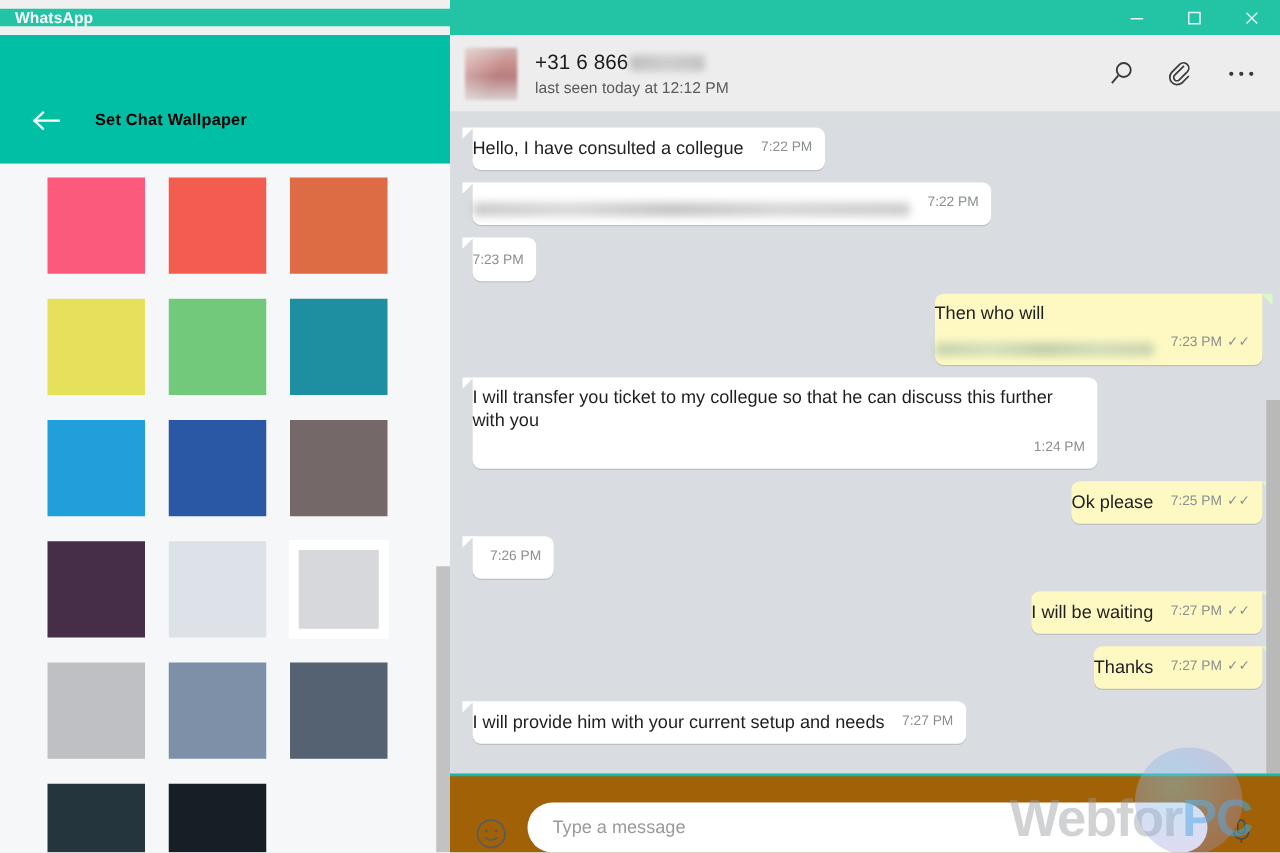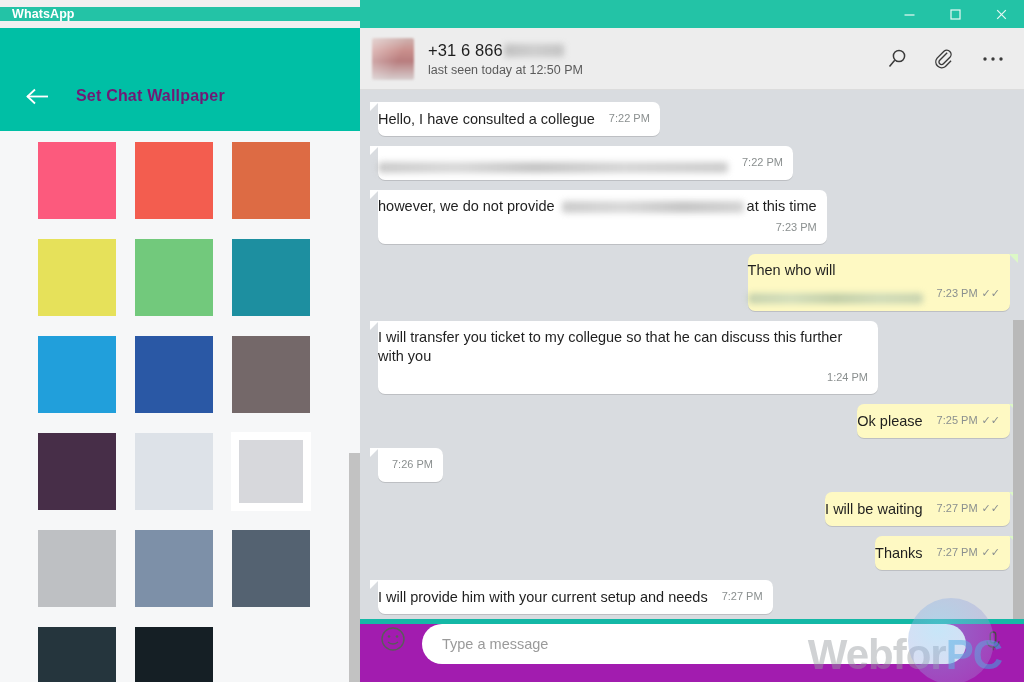--- a/index.html
+++ b/index.html
@@ -68,22 +68,22 @@
     display: flex; align-items: flex-end;
     padding: 0 0 18px 0;
   }
   .back-arrow {
     width: 56px; height: 34px;
     display: flex; align-items: center; justify-content: center;
     color: #ffffff;
     margin-left: 10px;
   }
   .wallpaper-title {
-    color: #701a75;
-    font-size: 16px;
+    color: #000000;
+    font-size: 13px;
     font-weight: bold;
     letter-spacing: .2px;
     margin-left: 10px;
     line-height: 34px;
   }
   .swatch-scroll {
     flex: 1;
     position: relative;
     overflow: hidden;
     background: #f6f7f8;
@@ -253,24 +253,24 @@
     position: absolute;
     left: 0; width: 11px;
     top: 230px; height: 300px;
     background: #b9b9b9;
   }
 
   
   .composer {
     flex: 0 0 63px;
     height: 63px;
-    background: #a21caf;
-    display: flex; align-items: flex-start;
+    background: #a16207;
+    display: flex; align-items: flex-end;
     padding: 0 14px 0 18px;
-    border-top: 5px solid #14b8a6;
+    border-top: 2px solid #14b8a6;
     position: relative;
   }
   .emoji-btn {
     width: 30px; height: 30px;
     flex: 0 0 30px;
     display: flex; align-items: center; justify-content: center;
     color: #5b5b5b;
     margin-right: 14px;
   }
   .input-wrap {
@@ -425,21 +425,21 @@
 
     <div class="chat-panel">
 
       <div class="chat-header">
         <div class="avatar"></div>
         <div class="chat-header-texts">
           <div class="chat-title-row">
             <span class="chat-title">+31 6 866</span>
             <span class="chat-title-blur"></span>
           </div>
-          <div class="chat-subtitle">last seen today at 12:50 PM</div>
+          <div class="chat-subtitle">last seen today at 12:12 PM</div>
         </div>
         <div class="chat-header-actions">
           <div class="hdr-icon">
             <svg width="22" height="22" viewBox="0 0 22 22">
                 <circle cx="13" cy="8" r="5.6" fill="none" stroke="currentColor" stroke-width="1.5"></circle>
                 <line x1="8.7" y1="12.3" x2="3.5" y2="18.5" stroke="currentColor" stroke-width="1.5"></line>
               </svg>
           </div>
           <div class="hdr-icon">
             <svg width="22" height="22" viewBox="0 0 22 22">
@@ -473,21 +473,20 @@
                 <div class="bubble-inline">
                   <div class="blur-line" style="width: 350px;"></div>
                   <span class="meta inline">
                     <span>7:22 PM</span>
                   </span>
                 </div>
               </div>
             </div>
             <div class="msg-row in">
               <div class="bubble in">
-                <div><span>however, we do not provide </span><span class="blur-inline" style="width: 182px;"></span><span>at this time</span></div>
                 <span class="meta below">
                   <span>7:23 PM</span>
                 </span>
               </div>
             </div>
             <div class="msg-row out">
               <div class="bubble out">
                 <div class="bubble-text">Then who will</div>
                 <div class="bubble-inline" style="margin-top: 4px;">
                   <div class="blur-line green" style="width: 175px;"></div>

